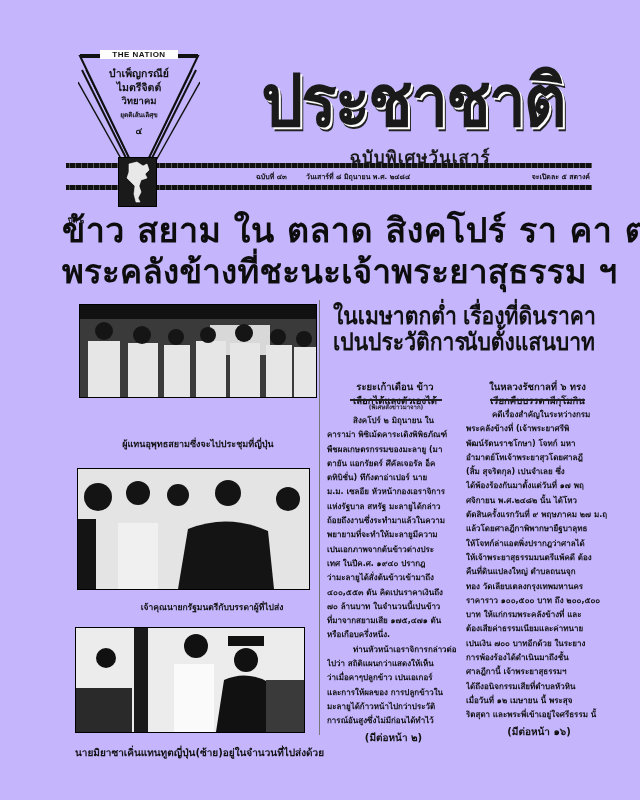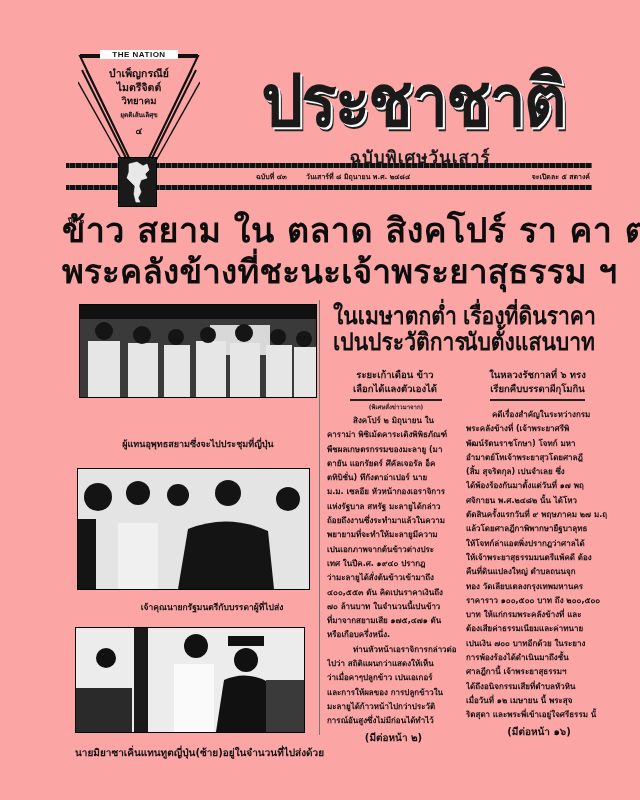--- a/index.html
+++ b/index.html
@@ -1,18 +1,18 @@
 <!DOCTYPE html>
 <html><head>
 <meta charset="utf-8">
 <style>
   html, body { margin:0; padding:0; background:#ffffff; }
   body { width:640px; height:800px; position:relative; overflow:hidden;
          font-family:"DejaVu Sans", sans-serif; color:#111; }
-  .page { position:absolute; left:0; top:0; width:640px; height:800px; background:#fca5a5; }
+  .page { position:absolute; left:0; top:0; width:640px; height:800px; background:#c4b5fd; }
 
   
   .nation-badge { position:absolute; left:78px; top:52px; width:122px; height:118px; }
   .nation-badge svg { position:absolute; left:0; top:0; }
   .nation-title { position:absolute; left:22px; top:-2px; width:78px; text-align:center;
                   font-family:"Liberation Sans", sans-serif; font-weight:bold; font-size:8px;
                   letter-spacing:0.5px; background:#fdfdfd; color:#111; }
   .nation-lines { position:absolute; left:18px; top:14px; width:86px; text-align:center;
                   font-family:"DejaVu Sans", sans-serif; font-weight:bold; color:#111; }
   .nation-lines .l { display:block; line-height:14px; }
@@ -67,21 +67,21 @@
   
   .col-divider { position:absolute; left:319px; top:300px; width:1px; height:435px; background:#777; }
 
   
   .sub-head { position:absolute; font-family:"Liberation Serif", serif; font-weight:bold; color:#111;
               font-size:24px; line-height:26px; white-space:nowrap; transform:scaleX(0.88); transform-origin:left top; }
   .sh-left { left:333px; top:303px; }
   .sh-right { left:463px; top:303px; }
 
   .deck { position:absolute; font-family:"DejaVu Sans", sans-serif; font-size:9.5px; font-weight:bold;
-          color:#111; line-height:14px; text-align:center; white-space:nowrap; }
+          color:#111; line-height:14px; text-align:center; white-space:nowrap;margin-top:12px; }
   .deck-left { left:326px; top:368px; width:138px; }
   .deck-right { left:465px; top:368px; width:145px; }
   .deck-line { display:block; }
   .deck-rule { position:absolute; height:2px; background:#222; }
   .dr1 { left:350px; top:399px; width:92px; }
   .dr2 { left:490px; top:399px; width:95px; }
 
   .dateline-small { position:absolute; left:348px; top:402px; width:96px; text-align:center;
                     font-size:6px; font-weight:bold; color:#222; white-space:nowrap; }
 

